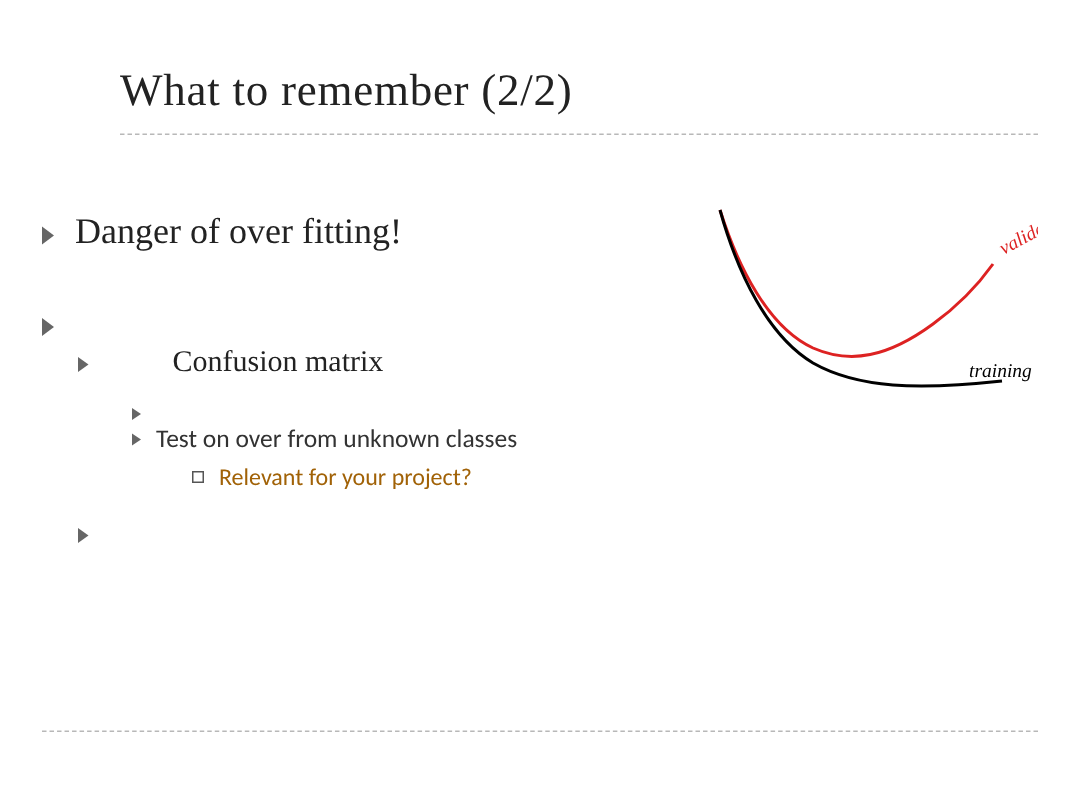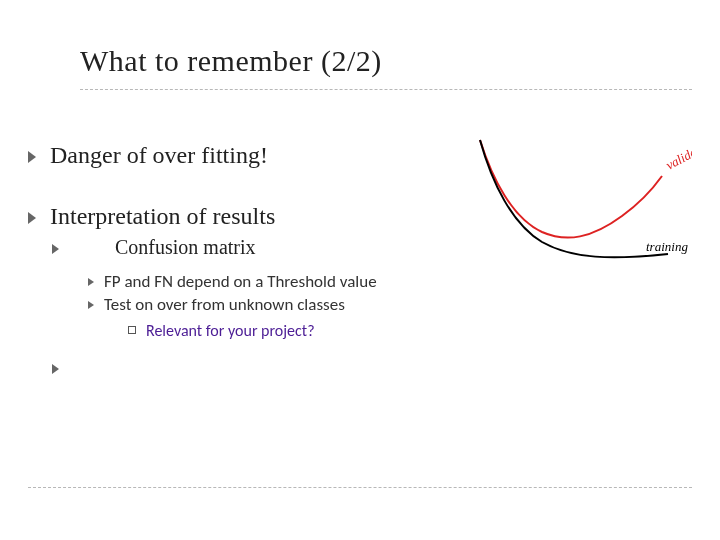--- a/index.html
+++ b/index.html
@@ -119,21 +119,21 @@
   .bul4 .marker {
     width: 8px; height: 8px;
     border: 1px solid #555;
     margin-top: 5px;
     margin-right: 10px;
     flex: none;
     box-sizing: border-box;
   }
   .bul4 .text {
     font-size: 16px;
-    color: #4c1d95;
+    color: #a16207;
   }
   .empty-bullet {
     display: flex;
     margin-left: 24px;
     margin-top: 24px;
   }
   .empty-bullet .marker {
     width: 0; height: 0;
     border-top: 5px solid transparent;
     border-bottom: 5px solid transparent;
@@ -183,34 +183,32 @@
 
     <div class="bul1">
       <span class="marker"></span>
       <span class="text">Danger of over fitting!</span>
     </div>
 
     <div style="height:10px"></div>
 
     <div class="bul1" style="margin-bottom:6px">
       <span class="marker"></span>
-      <span class="text">Interpretation of results</span>
     </div>
 
     <div class="bul2block">
       <div class="bul2">
         <span class="marker"></span>
         <span class="text">Confusion matrix</span>
       </div>
     </div>
 
     <div>
       <div class="bul3">
         <span class="marker"></span>
-        <span class="text">FP and FN depend on a Threshold value</span>
       </div>
       <div class="bul3">
         <span class="marker"></span>
         <span class="text">Test on over from unknown classes</span>
       </div>
     </div>
 
     <div class="bul4">
       <span class="marker"></span>
       <span class="text">Relevant for your project?</span>

